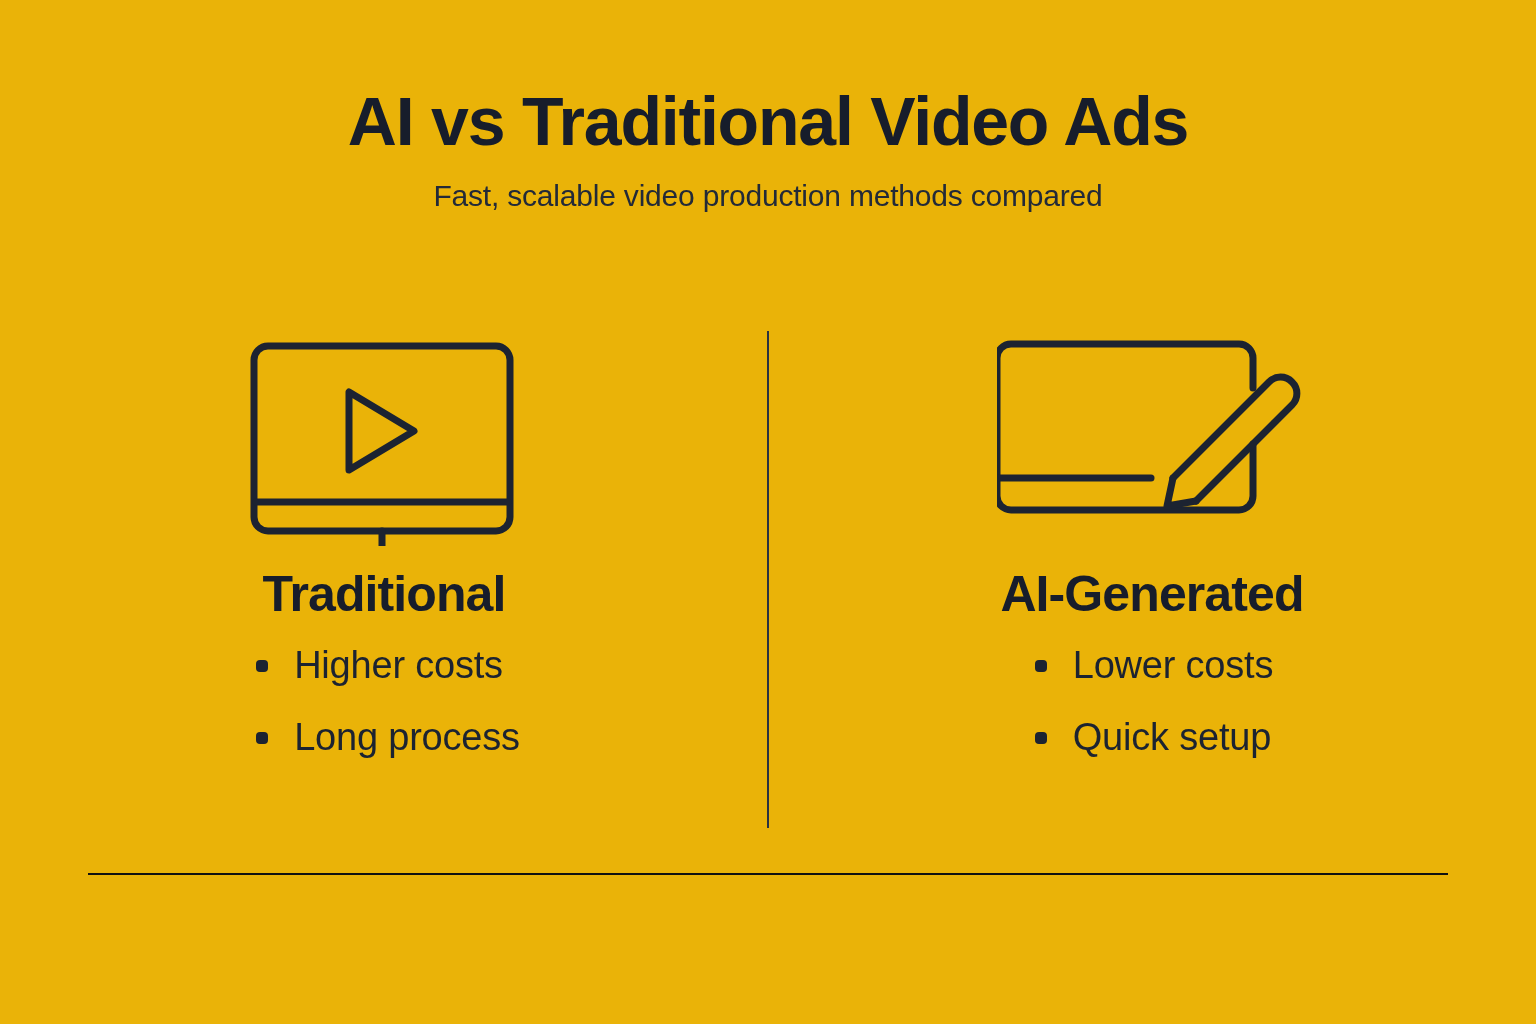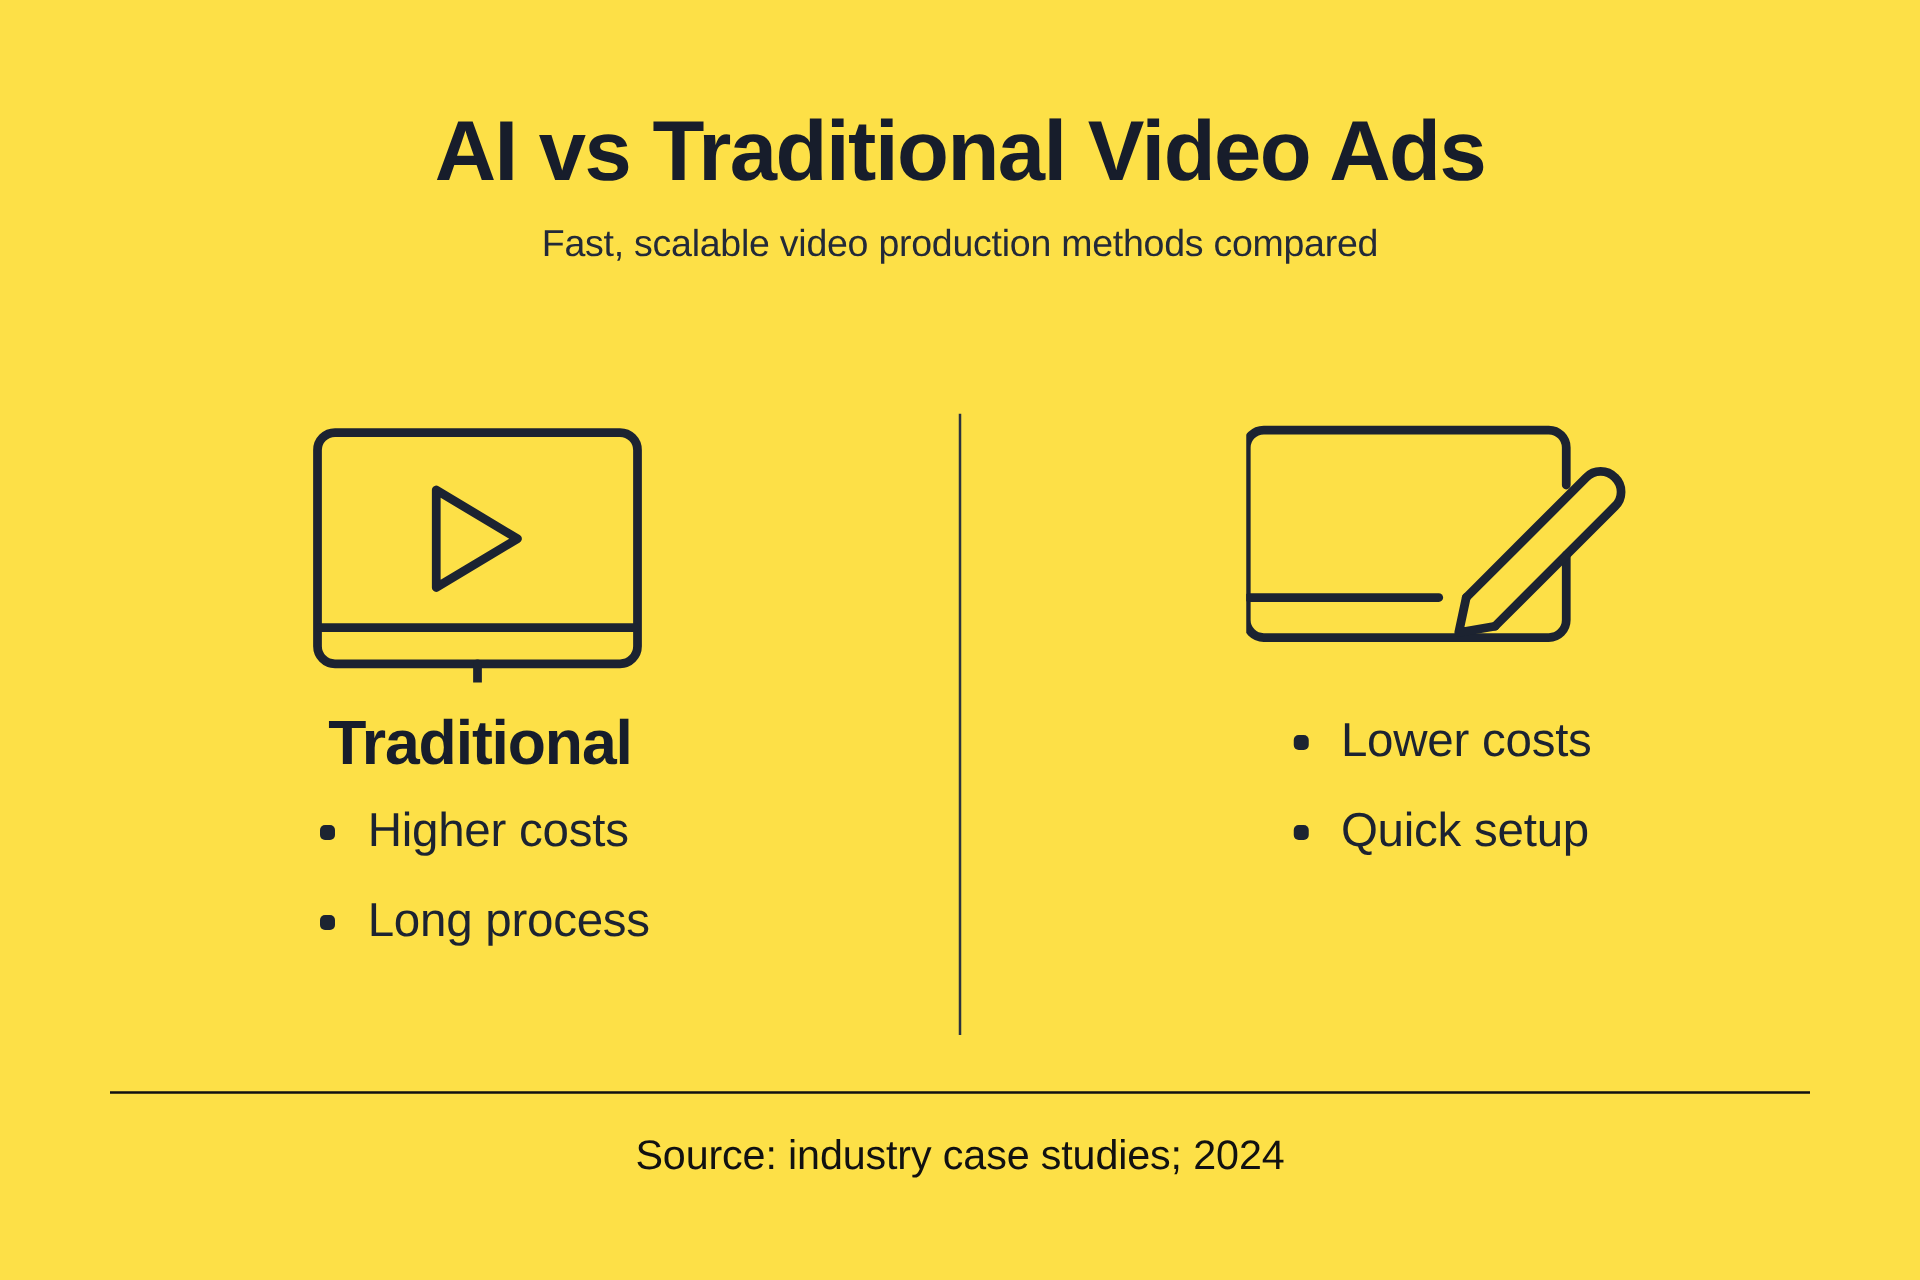--- a/index.html
+++ b/index.html
@@ -12,21 +12,21 @@
     background: #fdfdfb;
     font-family: "Liberation Sans", sans-serif;
     color: #1a202c;
     overflow: hidden;
   }
 
   #infographic {
     position: relative;
     width: 1536px;
     height: 1024px;
-    background: #fde047;
+    background: #eab308;
   }
 
   
   .header {
     position: absolute;
     top: 86px;
     left: 0;
     width: 1536px;
     text-align: center;
   }
@@ -189,30 +189,30 @@
 
           <path d="M 256 62 L 256 32 A 14 14 0 0 0 242 18 L 14 18 A 14 14 0 0 0 0 32 L 0 170 A 14 14 0 0 0 14 184 L 242 184 A 14 14 0 0 0 256 170 L 256 118"></path>
 
           <line x1="2" y1="152" x2="154" y2="152"></line>
 
           <path d="M 176 152 L 272 56 A 16 16 0 0 1 295 56 A 16 16 0 0 1 295 79 L 199 175"></path>
 
           <path d="M 176 152 L 170 180 L 199 175"></path>
         </svg>
       </div>
+      <h2 class="col-title">AI-Generated</h2>
       <ul class="bullets">
         <li class="bullet-item">
           <span class="bullet-dot"></span>
           <span class="bullet-text">Lower costs</span>
         </li>
         <li class="bullet-item">
           <span class="bullet-dot"></span>
           <span class="bullet-text">Quick setup</span>
         </li>
       </ul>
     </div>
 
   </div>
 
   <div class="h-rule"></div>
-  <div class="source">Source: industry case studies; 2024</div>
 
 </div>
 
 </body></html>

